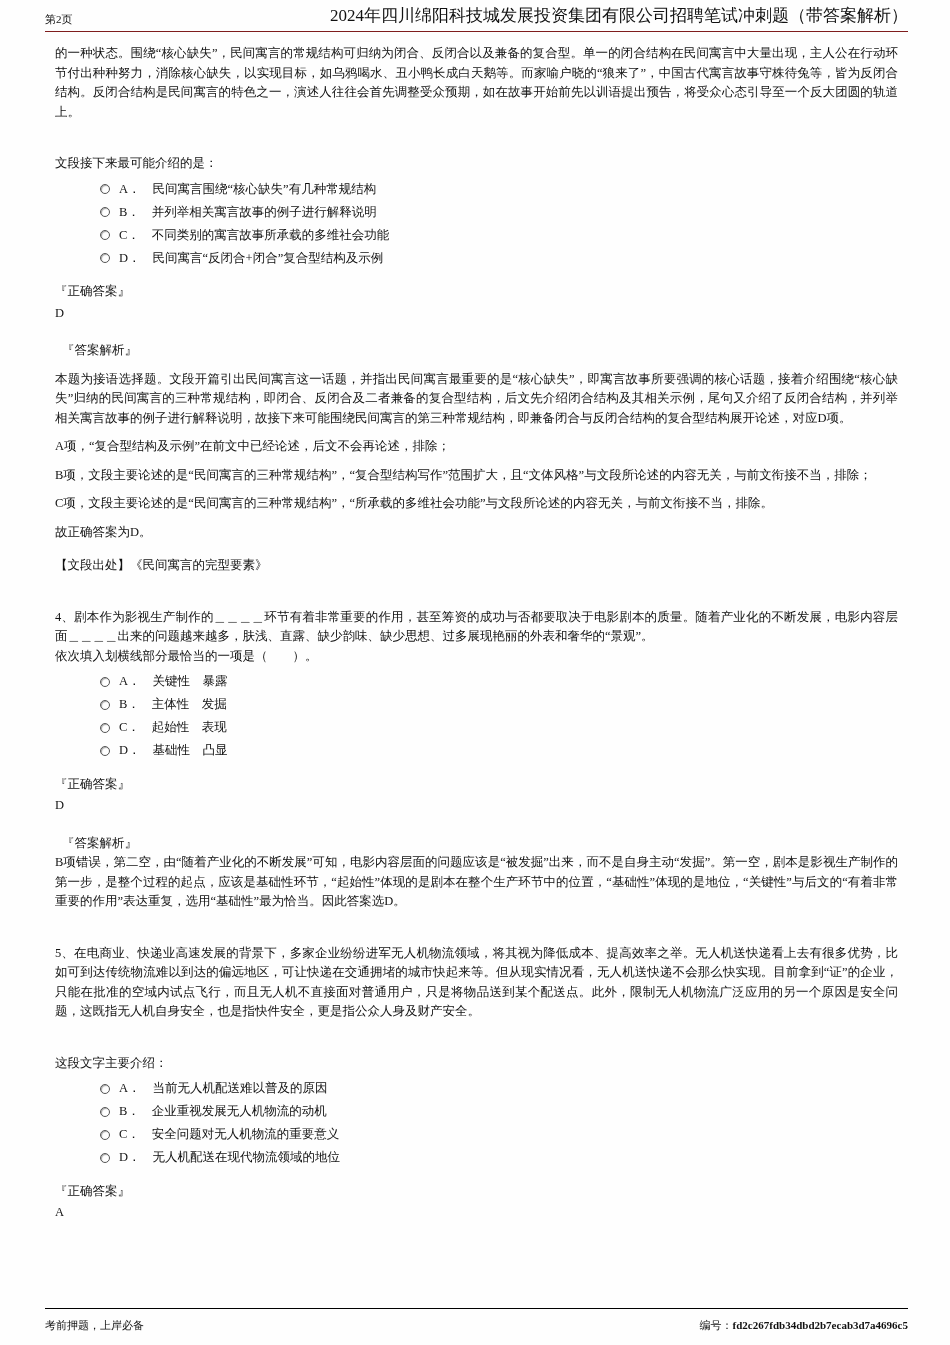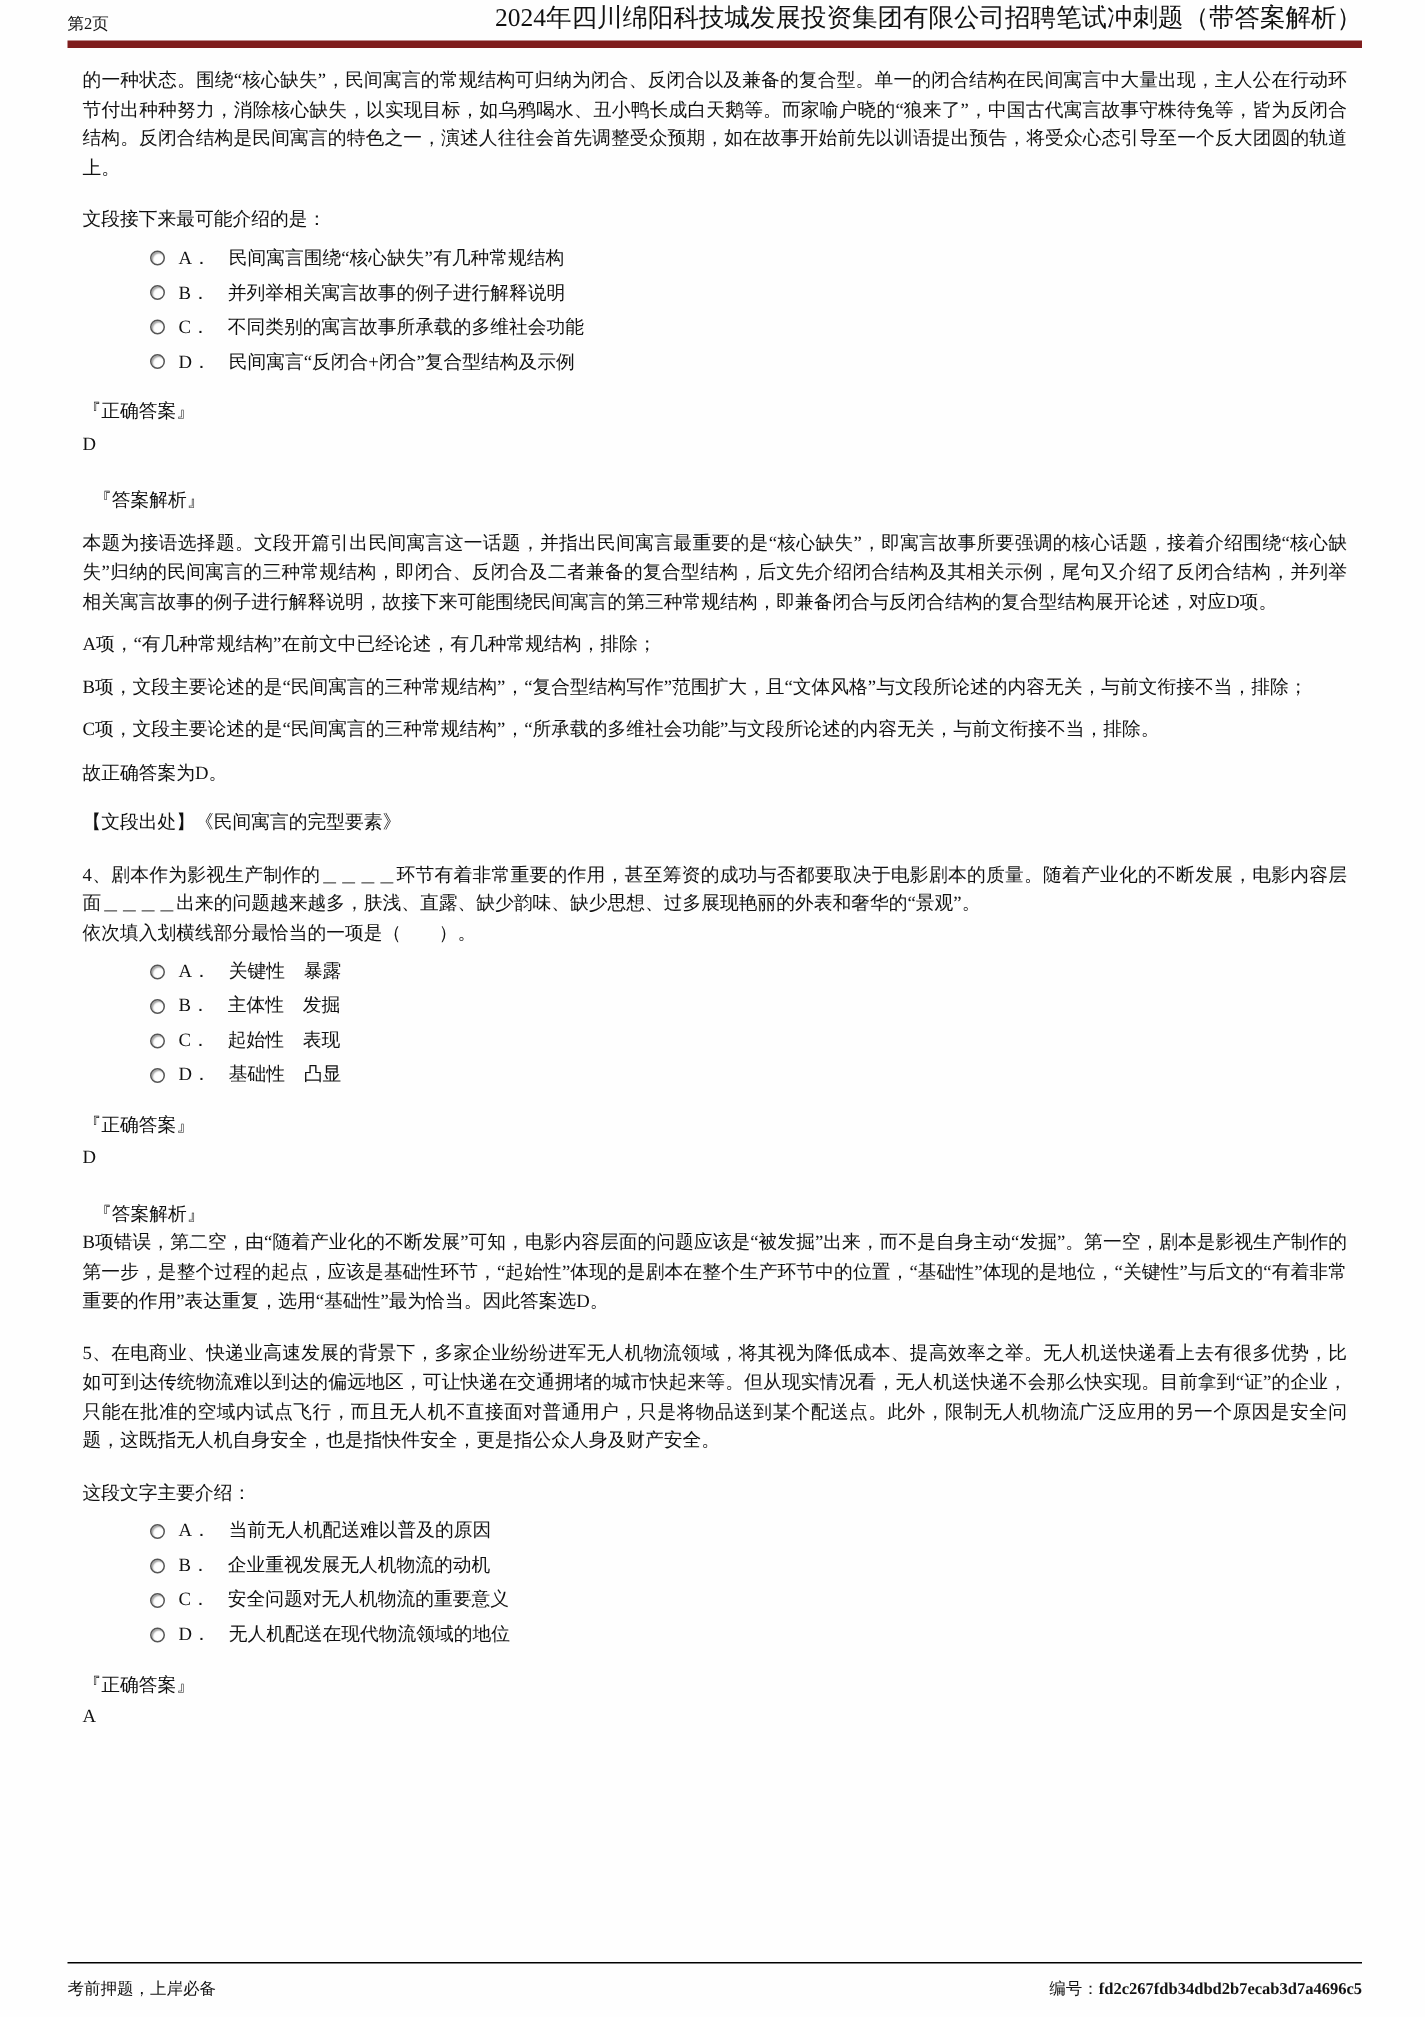--- a/index.html
+++ b/index.html
@@ -7,31 +7,31 @@
   .page {
     width: 950px; height: 1345px; position: relative;
     background: #fefefe;
     font-family: "Liberation Serif", "DejaVu Serif", serif;
     color: #111;
     overflow: hidden;
   }
   .header {
     position: absolute; top: 0; left: 45px; right: 42px; height: 32px;
     display: flex; justify-content: space-between; align-items: flex-end;
-    padding-bottom: 4px; border-bottom: 5px solid #7f1d1d;
+    padding-bottom: 4px; border-bottom: 1px solid #7f1d1d;
     font-size: 11px;
   }
   .header .page-num { font-size: 11px; }
   .header .title { font-weight: normal; font-size: 17px; }
   .main {
     position: absolute; top: 44px; left: 55px; right: 52px;
     font-size: 12.5px; line-height: 1.56; text-align: justify;
   }
   p { margin: 0; }
-  .gap-lg { margin-top: 15px; }
+  .gap-lg { margin-top: 32px; }
   .gap-md { margin-top: 9px; }
   .options { margin-top: 6px; padding-left: 45px; text-align: left; }
   .option { display: flex; align-items: center; margin: 3.5px 0; }
   .radio {
     flex: none; width: 10px; height: 10px;
     border: 1px solid #555; border-radius: 50%;
     margin-right: 9px; background: #fff;
     box-shadow: inset 1px 1px 1px rgba(0,0,0,.35);
   }
   .opt-letter { margin-right: 12px; white-space: pre; }
@@ -84,21 +84,21 @@
         <span class="opt-letter">D．</span>
         <span>民间寓言“反闭合+闭合”复合型结构及示例</span>
       </div>
     </div>
 
     <p class="ans-label">『正确答案』</p>
     <p class="ans-value">D</p>
     <p class="exp-label">『答案解析』</p>
 
     <p class="gap-md">本题为接语选择题。文段开篇引出民间寓言这一话题，并指出民间寓言最重要的是“核心缺失”，即寓言故事所要强调的核心话题，接着介绍围绕“核心缺失”归纳的民间寓言的三种常规结构，即闭合、反闭合及二者兼备的复合型结构，后文先介绍闭合结构及其相关示例，尾句又介绍了反闭合结构，并列举相关寓言故事的例子进行解释说明，故接下来可能围绕民间寓言的第三种常规结构，即兼备闭合与反闭合结构的复合型结构展开论述，对应D项。</p>
-    <p class="gap-md">A项，“有几种常规结构”在前文中已经论述，有几种常规结构，排除；</p>
+    <p class="gap-md">A项，“复合型结构及示例”在前文中已经论述，后文不会再论述，排除；</p>
     <p class="gap-md">B项，文段主要论述的是“民间寓言的三种常规结构”，“复合型结构写作”范围扩大，且“文体风格”与文段所论述的内容无关，与前文衔接不当，排除；</p>
     <p class="gap-md">C项，文段主要论述的是“民间寓言的三种常规结构”，“所承载的多维社会功能”与文段所论述的内容无关，与前文衔接不当，排除。</p>
     <p class="gap-md">故正确答案为D。</p>
 
     <p class="src">【文段出处】《民间寓言的完型要素》</p>
 
     <p class="gap-lg">4、剧本作为影视生产制作的＿＿＿＿环节有着非常重要的作用，甚至筹资的成功与否都要取决于电影剧本的质量。随着产业化的不断发展，电影内容层面＿＿＿＿出来的问题越来越多，肤浅、直露、缺少韵味、缺少思想、过多展现艳丽的外表和奢华的“景观”。</p>
     <p>依次填入划横线部分最恰当的一项是（　　）。</p>
 
     <div class="options">

